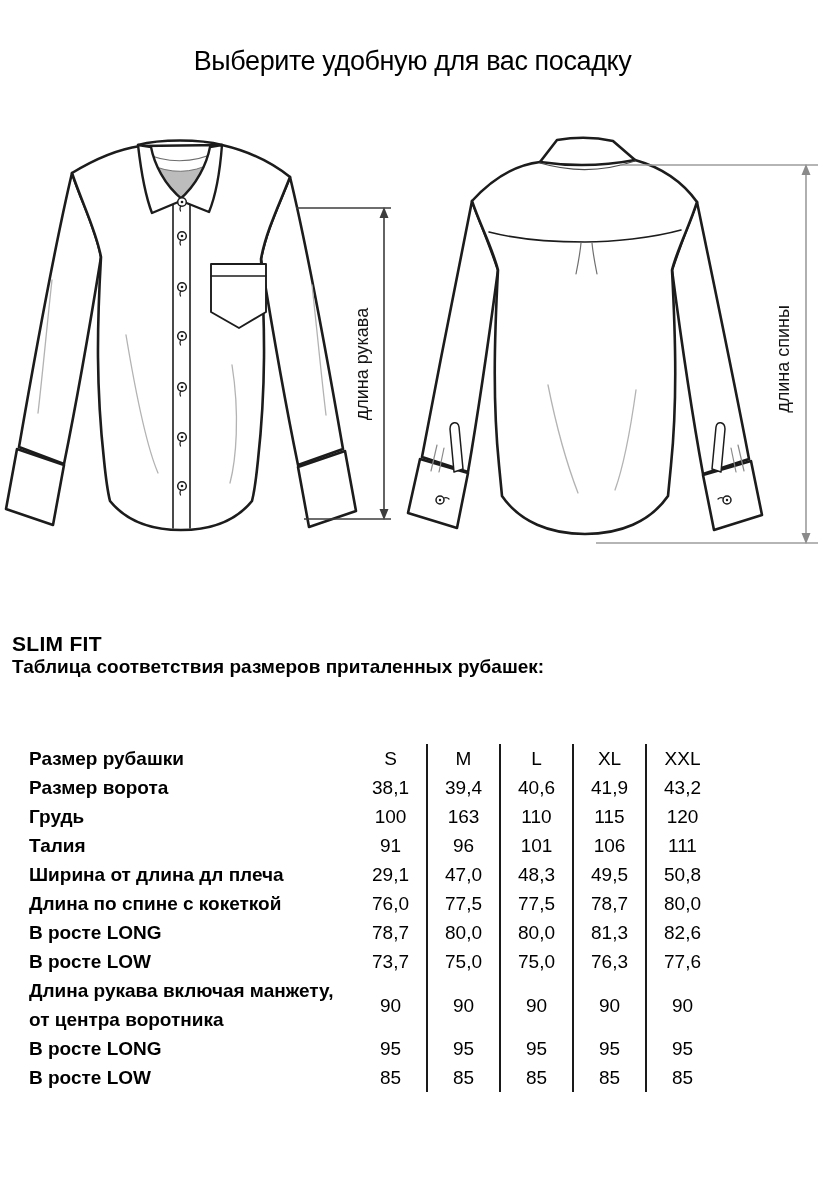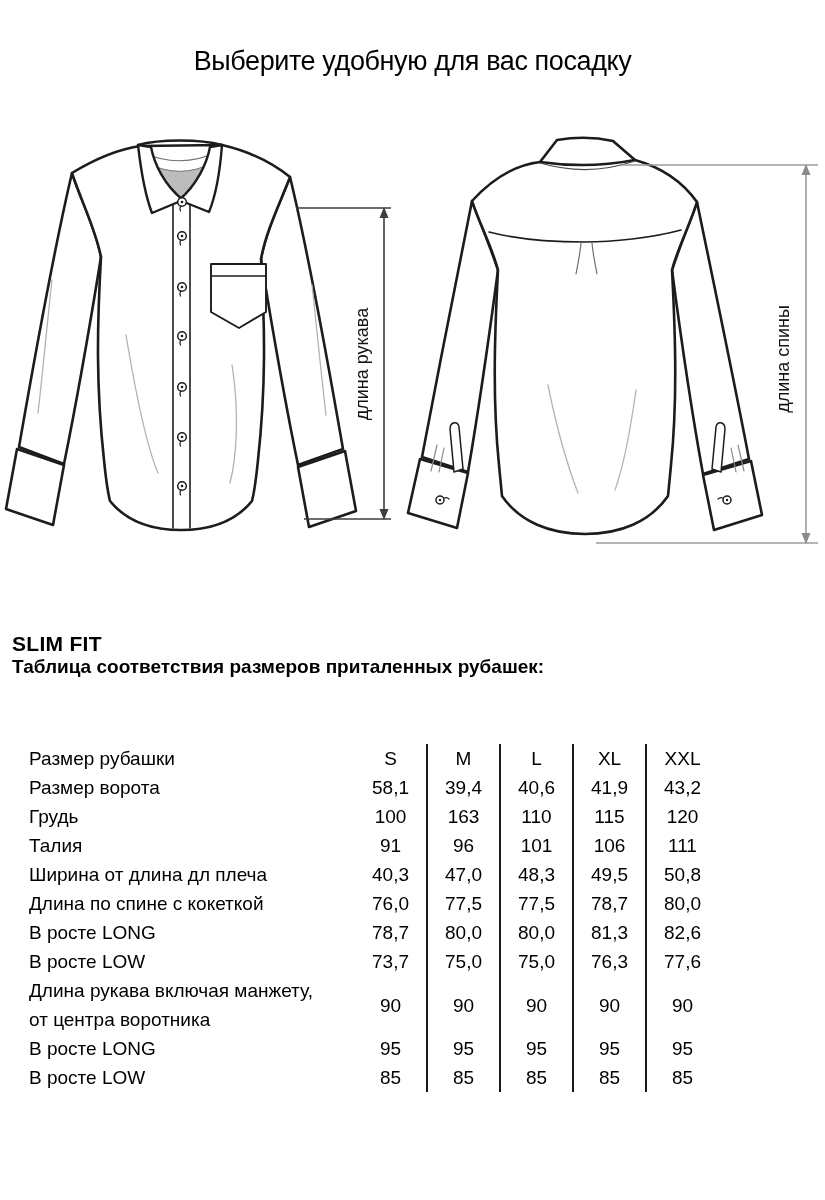--- a/index.html
+++ b/index.html
@@ -6,21 +6,21 @@
   .page{position:relative;width:825px;height:1200px;background:#fff;overflow:hidden;
         font-family:"Liberation Sans",sans-serif;color:#000;}
   .title{position:absolute;top:46px;left:0;width:825px;text-align:center;
          font-size:27px;font-weight:400;letter-spacing:-0.4px;}
   .diagram{position:absolute;top:115px;left:0;width:825px;height:460px;}
   .heading{position:absolute;top:632px;left:12px;font-size:21px;font-weight:700;letter-spacing:0.3px;}
   .subtitle{position:absolute;top:656px;left:12px;font-size:19px;font-weight:700;}
   .size-table{position:absolute;top:744px;left:29px;border-collapse:collapse;
               font-size:19px;line-height:29px;}
   .size-table td{padding:0;height:29px;vertical-align:middle;}
-  .size-table td.lbl{width:326px;text-align:left;white-space:pre-line;}
+  .size-table td.lbl{width:326px;text-align:left;white-space:pre-line;font-weight:bold;}
   .size-table td.val{width:71px;text-align:center;}
   .size-table td.val + td.val{border-left:2px solid #1a1a1a;}
   svg text.dim-label{font-family:"Liberation Sans",sans-serif;font-size:18px;fill:#141414;}
   .outline{fill:#fff;stroke:#1c1c1c;stroke-width:2.6;stroke-linejoin:round;stroke-linecap:round;}
   .detail{fill:none;stroke:#1c1c1c;stroke-width:1.6;stroke-linejoin:round;stroke-linecap:round;}
   .thin{fill:none;stroke:#9a9a9a;stroke-width:1.2;stroke-linecap:round;}
   .wrinkle{fill:none;stroke:#b3b3b3;stroke-width:1.3;stroke-linecap:round;}
   .btn{fill:#fff;stroke:#1c1c1c;stroke-width:1.5;}
   .btn-dot{fill:#1c1c1c;stroke:none;}
   .dim-front{stroke:#3d3d3d;stroke-width:1.6;fill:none;}
@@ -174,21 +174,21 @@
       <tr>
         <td class="lbl">Размер рубашки</td>
         <td class="val">S</td>
         <td class="val">M</td>
         <td class="val">L</td>
         <td class="val">XL</td>
         <td class="val">XXL</td>
       </tr>
       <tr>
         <td class="lbl">Размер ворота</td>
-        <td class="val">58,1</td>
+        <td class="val">38,1</td>
         <td class="val">39,4</td>
         <td class="val">40,6</td>
         <td class="val">41,9</td>
         <td class="val">43,2</td>
       </tr>
       <tr>
         <td class="lbl">Грудь</td>
         <td class="val">100</td>
         <td class="val">163</td>
         <td class="val">110</td>
@@ -198,21 +198,21 @@
       <tr>
         <td class="lbl">Талия</td>
         <td class="val">91</td>
         <td class="val">96</td>
         <td class="val">101</td>
         <td class="val">106</td>
         <td class="val">111</td>
       </tr>
       <tr>
         <td class="lbl">Ширина от длина дл плеча</td>
-        <td class="val">40,3</td>
+        <td class="val">29,1</td>
         <td class="val">47,0</td>
         <td class="val">48,3</td>
         <td class="val">49,5</td>
         <td class="val">50,8</td>
       </tr>
       <tr>
         <td class="lbl">Длина по спине с кокеткой</td>
         <td class="val">76,0</td>
         <td class="val">77,5</td>
         <td class="val">77,5</td>

